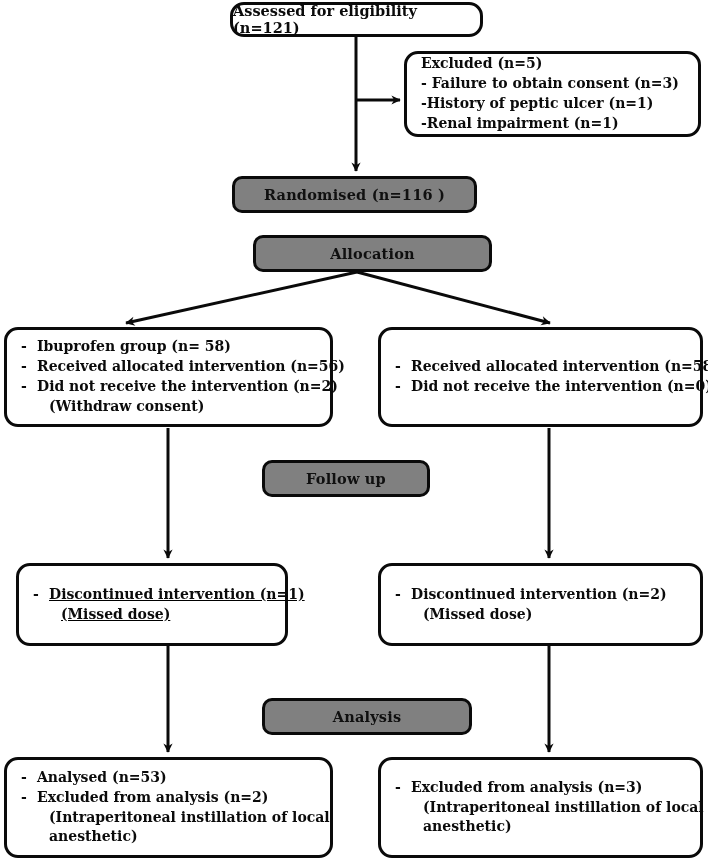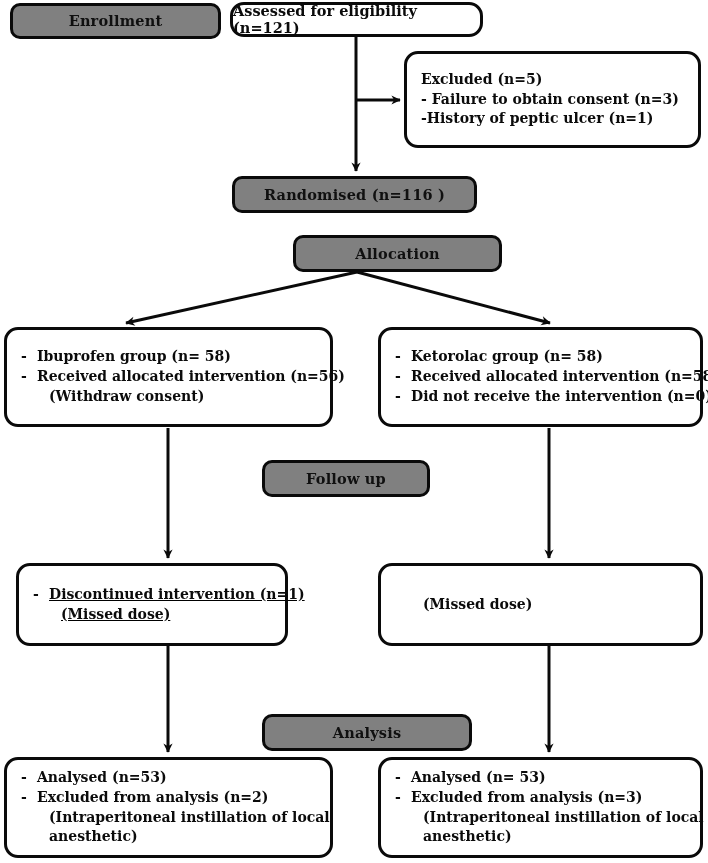--- a/index.html
+++ b/index.html
@@ -107,92 +107,90 @@
 
     <line x1="168" y1="428" x2="168" y2="558" stroke="#0a0a0a" stroke-width="3" marker-end="url(#ah)"></line>
 
     <line x1="549" y1="428" x2="549" y2="558" stroke="#0a0a0a" stroke-width="3" marker-end="url(#ah)"></line>
 
     <line x1="168" y1="646" x2="168" y2="752" stroke="#0a0a0a" stroke-width="3" marker-end="url(#ah)"></line>
 
     <line x1="549" y1="646" x2="549" y2="752" stroke="#0a0a0a" stroke-width="3" marker-end="url(#ah)"></line>
   </svg>
 
-  <div class="node stage" style="left:10px; top:3px; width:211px; height:36px;">
-    <span class="stage-label">Enrollment</span>
-  </div>
 
   <div class="node" style="left:230px; top:2px; width:253px; height:35px;">
     <span class="node-title">Assessed for eligibility (n=121)</span>
   </div>
 
-  <div class="node" style="left:404px; top:51px; width:297px; height:97px;">
+  <div class="node" style="left:404px; top:51px; width:297px; height:86px;">
     <div class="lines">
       <span class="line plain">Excluded (n=5)</span>
       <span class="line plain">- Failure to obtain consent (n=3)</span>
       <span class="line plain">-History of peptic ulcer (n=1)</span>
+      <span class="line plain">-Renal impairment (n=1)</span>
     </div>
   </div>
 
   <div class="node stage" style="left:232px; top:176px; width:245px; height:37px;">
     <span class="stage-label">Randomised (n=116 )</span>
   </div>
 
-  <div class="node stage" style="left:253px; top:235px; width:209px; height:37px;margin-left:40px;">
+  <div class="node stage" style="left:253px; top:235px; width:239px; height:37px;">
     <span class="stage-label">Allocation</span>
   </div>
 
   <div class="node" style="left:4px; top:327px; width:329px; height:100px;border-radius:14px;">
     <div class="lines">
       <span class="line bulleted">Ibuprofen group (n= 58)</span>
       <span class="line bulleted">Received allocated intervention (n=56)</span>
+      <span class="line bulleted">Did not receive the intervention (n=2)</span>
       <span class="line sub">(Withdraw consent)</span>
     </div>
   </div>
 
   <div class="node" style="left:378px; top:327px; width:325px; height:100px;">
     <div class="lines">
-      <span class="line bulleted">Ketorolac group (n= 58)</span>
       <span class="line bulleted">Received allocated intervention (n=58).</span>
       <span class="line bulleted">Did not receive the intervention (n=0)</span>
     </div>
   </div>
 
   <div class="node stage" style="left:262px; top:460px; width:168px; height:37px;">
     <span class="stage-label">Follow up</span>
   </div>
 
   <div class="node" style="left:16px; top:563px; width:272px; height:83px;text-decoration:underline;">
     <div class="lines">
       <span class="line bulleted">Discontinued intervention (n=1)</span>
       <span class="line sub">(Missed dose)</span>
     </div>
   </div>
 
   <div class="node" style="left:378px; top:563px; width:325px; height:83px;">
     <div class="lines">
+      <span class="line bulleted">Discontinued intervention (n=2)</span>
       <span class="line sub">(Missed dose)</span>
     </div>
   </div>
 
-  <div class="node stage" style="left:262px; top:698px; width:210px; height:37px;margin-top:16px;">
+  <div class="node stage" style="left:262px; top:698px; width:210px; height:37px;">
     <span class="stage-label">Analysis</span>
   </div>
 
   <div class="node" style="left:4px; top:757px; width:329px; height:101px;justify-content:center;">
     <div class="lines">
       <span class="line bulleted">Analysed (n=53)</span>
       <span class="line bulleted">Excluded from analysis (n=2)</span>
       <span class="line sub">(Intraperitoneal instillation of local</span>
       <span class="line sub">anesthetic)</span>
     </div>
   </div>
 
   <div class="node" style="left:378px; top:757px; width:325px; height:101px;">
     <div class="lines">
-      <span class="line bulleted">Analysed (n= 53)</span>
       <span class="line bulleted">Excluded from analysis  (n=3)</span>
       <span class="line sub">(Intraperitoneal instillation of local</span>
       <span class="line sub">anesthetic)</span>
     </div>
   </div>
 
 </div>
 
 </body></html>

